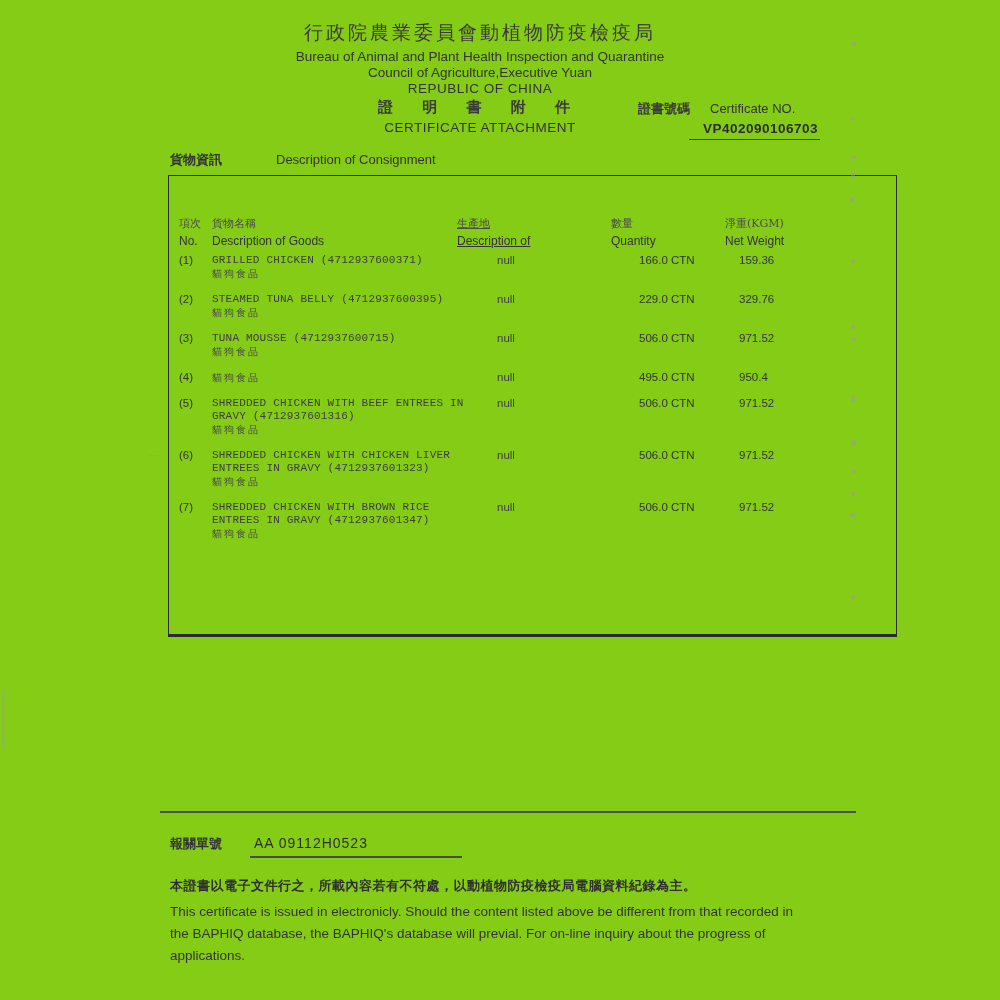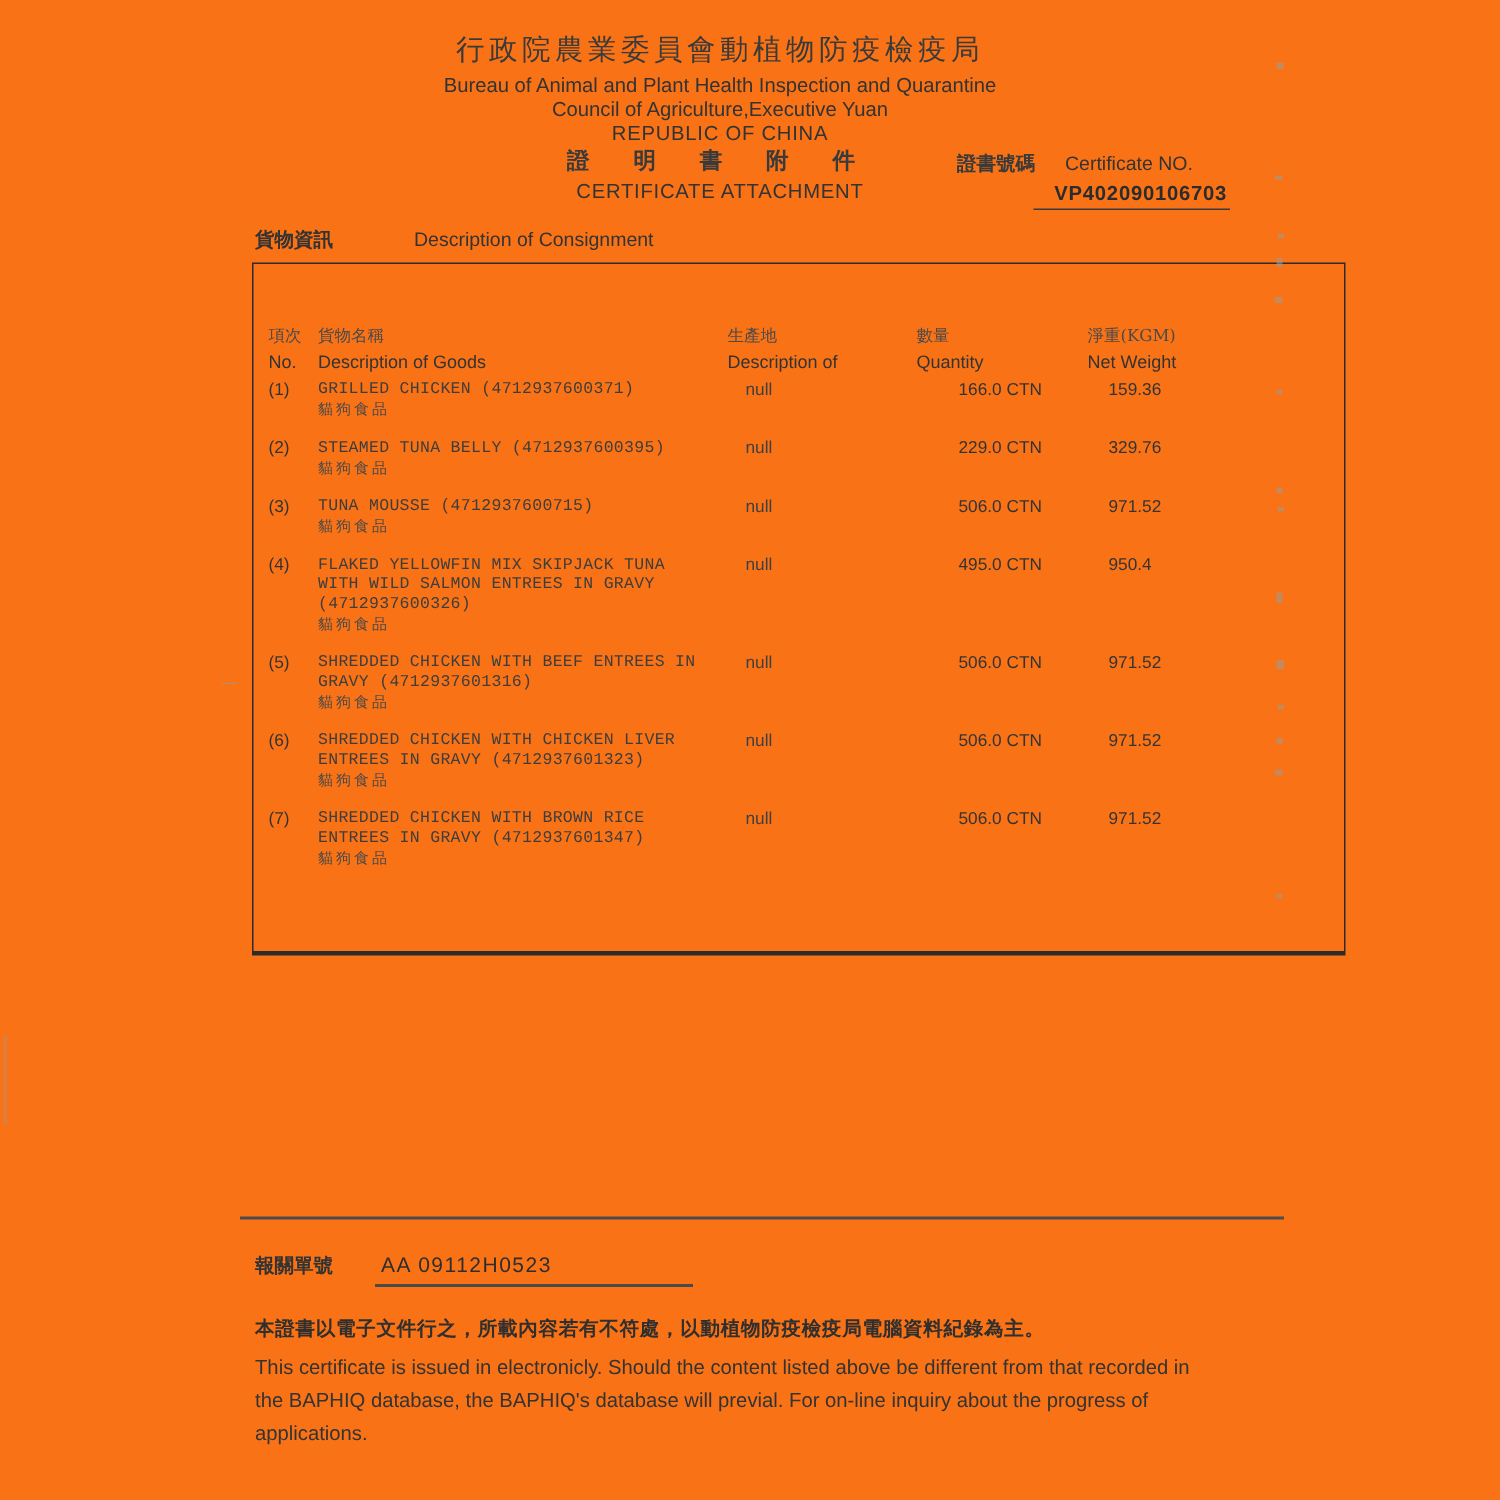--- a/index.html
+++ b/index.html
@@ -1,21 +1,21 @@
 <!DOCTYPE html>
 <html><head>
 <meta charset="utf-8">
 <style>
   * { margin: 0; padding: 0; box-sizing: border-box; }
   html, body { background: #ffffff; }
   .page {
     position: relative;
     width: 1000px;
     height: 1000px;
-    background: #f97316;
+    background: #84cc16;
     font-family: "Liberation Sans", sans-serif;
     color: #2e2e2e;
     overflow: hidden;
   }
   .abs { position: absolute; }
   .center { left: 0; width: 960px; text-align: center; }
 
   
   .title-zh {
     top: 20px;
@@ -61,21 +61,21 @@
     width: 729px; height: 462px;
     border: 1.5px solid #2b2b2b;
     border-bottom-width: 3px;
   }
   .thead-zh, .thead-en { position: absolute; left: 0; width: 100%; }
   .thead-zh { top: 40px; font-family: "DejaVu Serif", serif; font-size: 11px; color: #4a4a4a; }
   .thead-en { top: 58px; font-size: 12px; color: #333; }
   .hc { position: absolute; white-space: nowrap; }
   .hc-no { left: 10px; }
   .hc-goods { left: 43px; }
-  .hc-origin { left: 316px; }
+  .hc-origin { left: 288px; text-decoration: underline; }
   .hc-qty { left: 442px; }
   .hc-weight { left: 556px; }
 
   .rows { position: absolute; top: 78px; left: 0; width: 100%; }
   .row { display: flex; align-items: flex-start; margin-bottom: 12px; }
   .c-no { width: 33px; margin-left: 10px; font-size: 11.5px; color: #333; flex: none; }
   .c-goods { width: 257px; flex: none; }
   .goods-name {
     font-family: "Liberation Mono", monospace;
     font-size: 11px; line-height: 13px; letter-spacing: 0.2px; color: #3d3d3d;
@@ -178,21 +178,20 @@
             <div class="goods-zh">貓狗食品</div>
           </div>
           <div class="c-origin">null</div>
           <div class="c-qty">506.0 CTN</div>
           <div class="c-weight">971.52</div>
         </div>
 
         <div class="row">
           <div class="c-no">(4)</div>
           <div class="c-goods">
-            <div class="goods-name">FLAKED YELLOWFIN MIX SKIPJACK TUNA WITH WILD SALMON ENTREES IN GRAVY (4712937600326)</div>
             <div class="goods-zh">貓狗食品</div>
           </div>
           <div class="c-origin">null</div>
           <div class="c-qty">495.0 CTN</div>
           <div class="c-weight">950.4</div>
         </div>
 
         <div class="row">
           <div class="c-no">(5)</div>
           <div class="c-goods">

